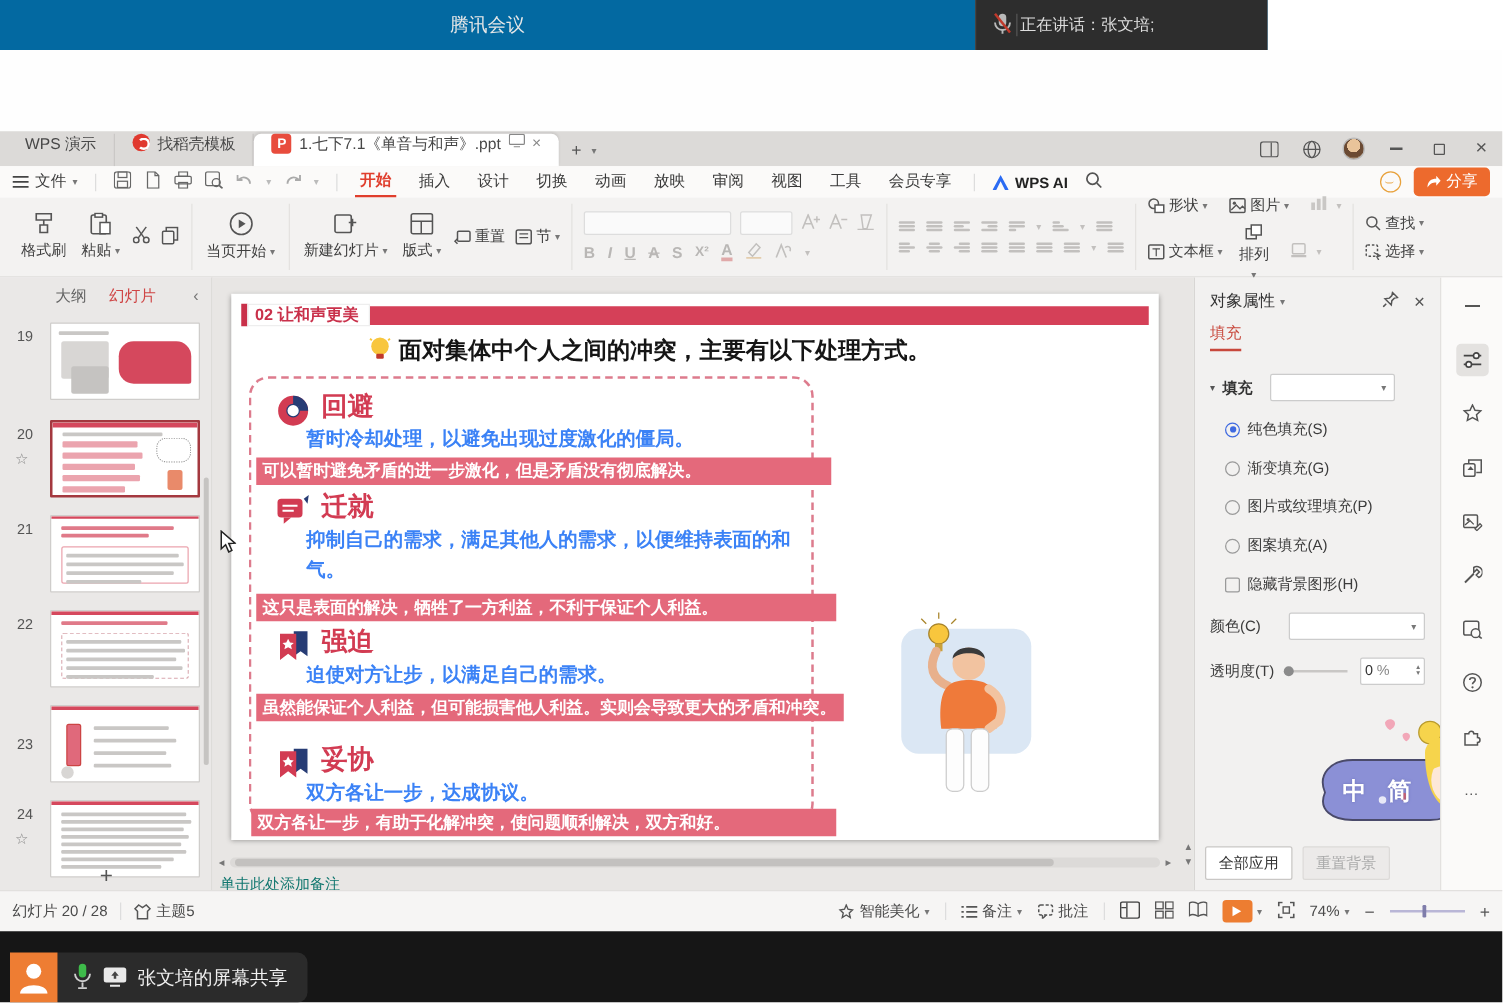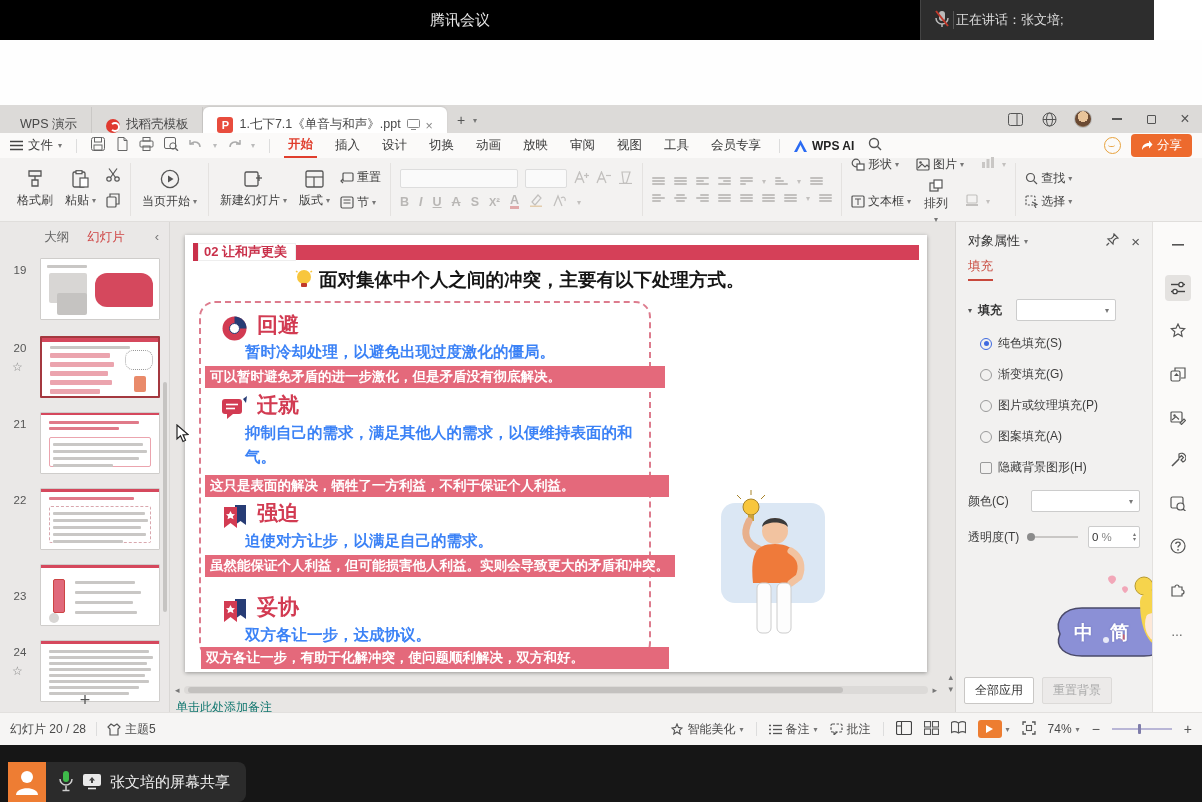--- a/index.html
+++ b/index.html
@@ -2,31 +2,31 @@
 <html><head>
 <meta charset="utf-8">
 <style>
   * { margin:0; padding:0; box-sizing:border-box; }
   html,body { width:1202px; height:802px; }
   body { font-family:"Liberation Sans", sans-serif; font-size:12px; color:#3c3c3c; background:#fff; }
   .stage { position:relative; width:1202px; height:802px; overflow:hidden; background:#fff; }
   .abs { position:absolute; }
 
   
-  .meetbar { left:0; top:0; width:1154px; height:40px; background:#000000;text-decoration:underline; }
+  .meetbar { left:0; top:0; width:1014px; height:40px; background:#0369a1;text-decoration:underline; }
   .meet-title { position:absolute; left:0; right:234px; top:0; height:40px; display:flex; align-items:center; justify-content:center; color:#e8e8e8; font-size:15px; }
   .meet-right { position:absolute; right:0; top:0; width:234px; height:40px; background:#2d2d2d; border-left:1px solid #444; display:flex; align-items:center; gap:2px; padding:5px 12px; }
   .meet-sep { width:1px; height:18px; background:#555; }
   .meet-speak { color:#ddd; font-size:13px; white-space:nowrap; }
 
   .whitegap { left:0; top:40px; width:1202px; height:65px; background:#fefefe; }
 
   
   .tabbar { left:0; top:105px; width:1202px; height:28px; background:#dcdad8; display:flex; align-items:flex-end; padding-left:6px; }
-  .wtab { display:flex; align-items:flex-end; gap:6px; height:26px; padding:0 14px; font-size:12.5px; color:#474747; border-right:1px solid #cac8c6; }
+  .wtab { display:flex; align-items:flex-start; gap:6px; height:26px; padding:0 14px; font-size:12.5px; color:#474747; border-right:1px solid #cac8c6; }
   .wtab.active { background:#fff; border-radius:6px 6px 0 0; border-right:none; box-shadow:0 -1px 2px rgba(0,0,0,.08); }
   .picon { width:16px; height:16px; border-radius:3px; background:#e84c3d; color:#fff; font-weight:bold; font-size:11px; display:flex; align-items:center; justify-content:center; }
   .docer-ic { width:14px; height:14px; border-radius:50%; background:#e0392f; position:relative; }
   .docer-ic::after { content:""; position:absolute; left:4px; top:3px; width:6px; height:6px; border:2px solid #fff; border-radius:50%; border-left-color:transparent; }
   .tab-extra { display:flex; align-items:center; gap:8px; margin-left:10px; color:#555; font-size:14px; height:26px; }
   .winctl { position:absolute; right:8px; top:0; height:28px; display:flex; align-items:center; gap:16px; }
   .winbtn { color:#555; font-size:13px; display:flex; align-items:center; justify-content:center; width:18px; height:18px; }
   .maxbox { width:9px; height:9px; border:1.3px solid #555; border-radius:1px; }
   .minline { width:10px; height:1.5px; background:#555; }
   .avatar-mini { width:18px; height:18px; border-radius:50%; background:radial-gradient(circle at 50% 35%, #e9c49a 0 40%, #6b4a33 41% 70%, #8a6b50 71%); border:1px solid #bbb; }
@@ -41,21 +41,21 @@
   .wpsai { display:flex; align-items:center; gap:5px; font-size:12px; color:#222; font-weight:bold; }
   .menu-right { margin-left:auto; display:flex; align-items:center; gap:10px; }
   .share-btn { display:flex; align-items:center; gap:4px; background:#ed6a2d; color:#fff; border-radius:4px; padding:3px 10px; font-size:12.5px; }
   .smiley { width:17px; height:17px; border-radius:50%; border:1.6px solid #e8a23d; position:relative; }
   .smiley::after{ content:""; position:absolute; left:3px; top:4px; width:7px; height:4px; border-bottom:1.5px solid #e8a23d; border-radius:50%; }
 
   
   .ribbon { left:0; top:158px; width:1202px; height:64px; background:#f3f2f1; border-bottom:1px solid #e0dedc; display:flex; align-items:stretch; padding:5px 6px; }
   .rgroup { display:flex; align-items:center; gap:8px; padding:0 9px; border-right:1px solid #e4e2e0; }
   .rbig { display:flex; flex-direction:column; align-items:center; justify-content:center; gap:4px; font-size:12px; color:#3f3f3f; padding:0 2px; }
-  .rcol { display:flex; flex-direction:column; justify-content:center; gap:8px; }
+  .rcol { display:flex; flex-direction:row; justify-content:center; gap:8px; }
   .rsmall { display:flex; align-items:center; gap:3px; font-size:12px; color:#3f3f3f; }
   .chev { font-size:8px; color:#777; }
   .rstack { display:flex; flex-direction:column; justify-content:center; gap:6px; }
   .rrow { display:flex; align-items:center; gap:7px; }
   .fbox { background:#fafafa; border:1px solid #ddd; border-radius:2px; height:19px; }
   .gi { color:#b9b7b5; font-size:12.5px; font-weight:bold; }
   .gi.it { font-style:italic; } .gi.un { text-decoration:underline; } .gi.st { text-decoration:line-through; }
   .mini-ic { width:13px; height:11px; display:inline-block; }
   .mini-ic span { display:block; height:1.5px; background:#c2c0be; margin:1.5px 0; border-radius:1px; }
 

